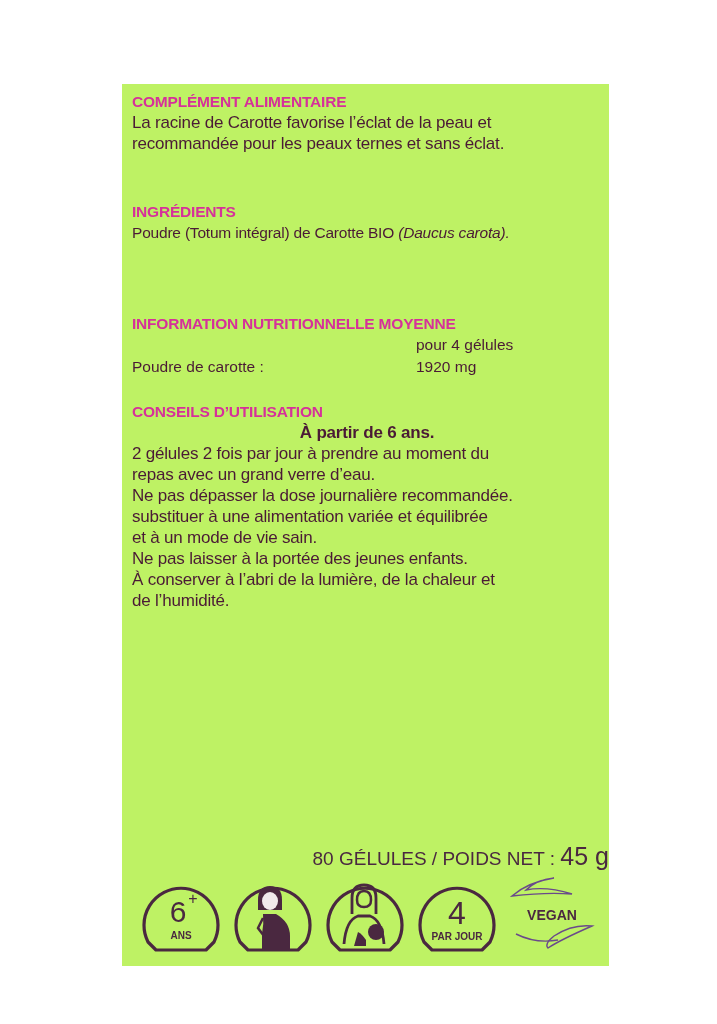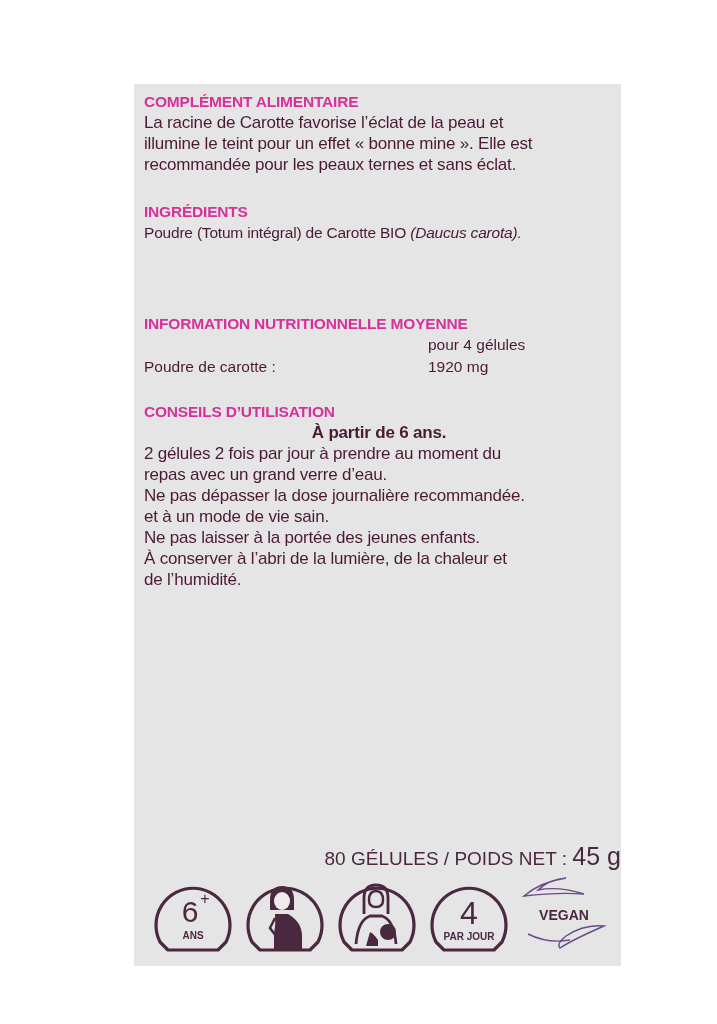--- a/index.html
+++ b/index.html
@@ -5,23 +5,23 @@
     html, body { margin: 0; padding: 0; }
     body {
       width: 717px; height: 1024px;
       background: #ffffff;
       position: relative;
       overflow: hidden;
       font-family: "Liberation Sans", "DejaVu Sans", sans-serif;
     }
     .panel {
       position: absolute;
-      left: 134px; top: 84px;
+      left: 122px; top: 84px;
       width: 487px; height: 882px;
-      background: #e5e5e5;
+      background: #bef264;
     }
     .content {
       position: absolute;
       left: 10px; top: 8px;
       width: 470px;
       color: #4a1a35;
     }
     .h {
       color: #d6309a;
       font-weight: bold;
@@ -61,21 +61,20 @@
   </style>
 </head>
 <body>
 
 <div class="panel">
   <div class="content">
 
     <div class="sec" style="top:0px;">
       <p class="h">COMPLÉMENT ALIMENTAIRE</p>
       <p class="p">La racine de Carotte favorise l’éclat de la peau et</p>
-      <p class="p">illumine le teint pour un effet « bonne mine ». Elle est</p>
       <p class="p">recommandée pour les peaux ternes et sans éclat.</p>
     </div>
 
     <div class="sec" style="top:110px;">
       <p class="h">INGRÉDIENTS</p>
       <p class="p sm"><span>Poudre (Totum intégral) de Carotte BIO </span><span class="it">(Daucus carota).</span></p>
     </div>
 
     <div class="sec" style="top:222px;">
       <p class="h">INFORMATION NUTRITIONNELLE MOYENNE</p>
@@ -87,20 +86,21 @@
         <span class="r">1920 mg</span>
       </div>
     </div>
 
     <div class="sec" style="top:310px;">
       <p class="h">CONSEILS D’UTILISATION</p>
       <p class="p bold">À partir de 6 ans.</p>
       <p class="p">2 gélules 2 fois par jour à prendre au moment du</p>
       <p class="p">repas avec un grand verre d’eau.</p>
       <p class="p">Ne pas dépasser la dose journalière recommandée.</p>
+      <p class="p">substituer à une alimentation variée et équilibrée</p>
       <p class="p">et à un mode de vie sain.</p>
       <p class="p">Ne pas laisser à la portée des jeunes enfants.</p>
       <p class="p">À conserver à l’abri de la lumière, de la chaleur et</p>
       <p class="p">de l’humidité.</p>
     </div>
   </div>
 
   <div class="net">
     <span>80 GÉLULES / POIDS NET : </span><span class="big">45 g</span>
   </div>

